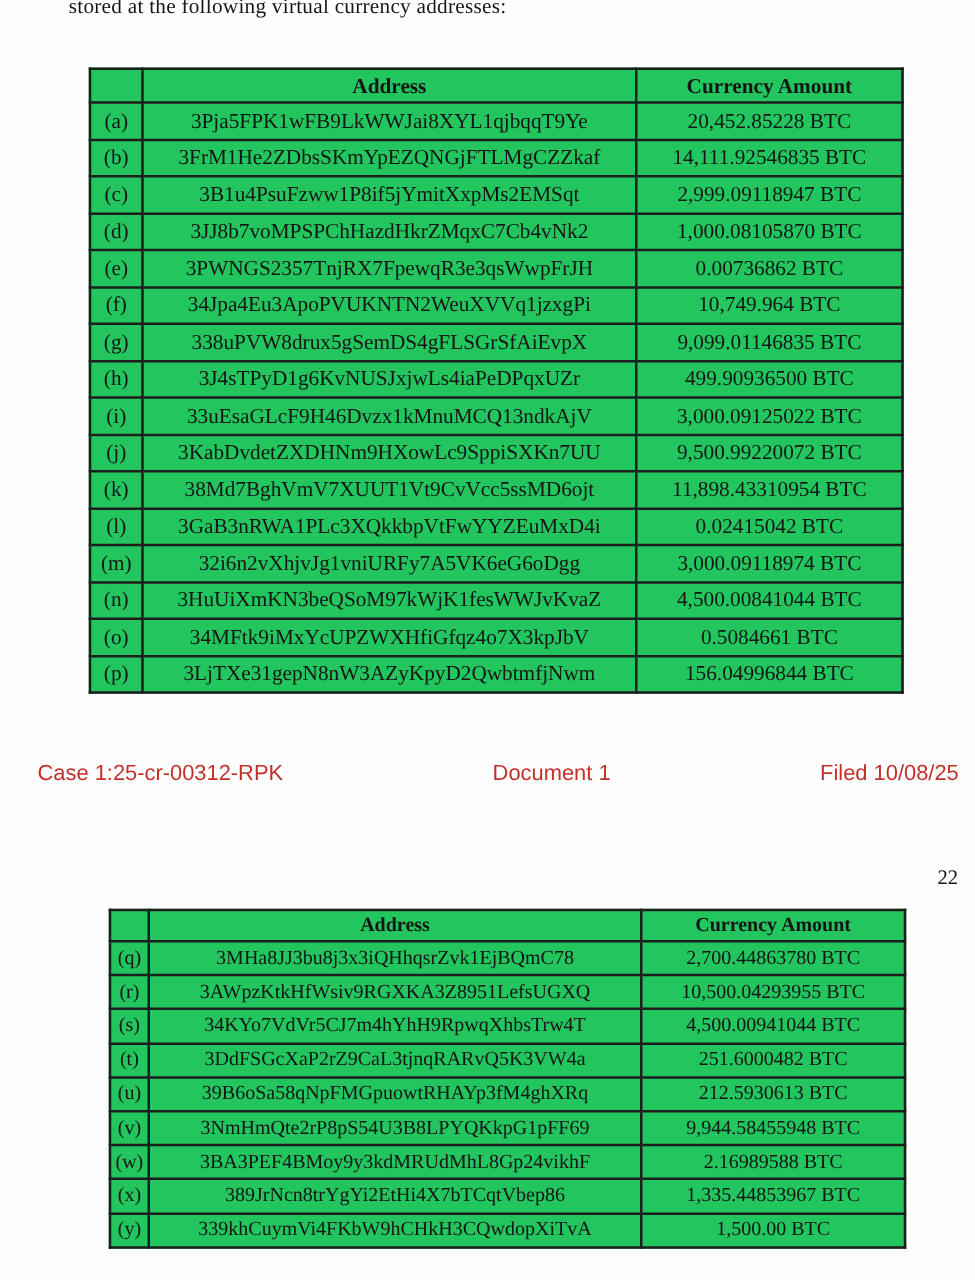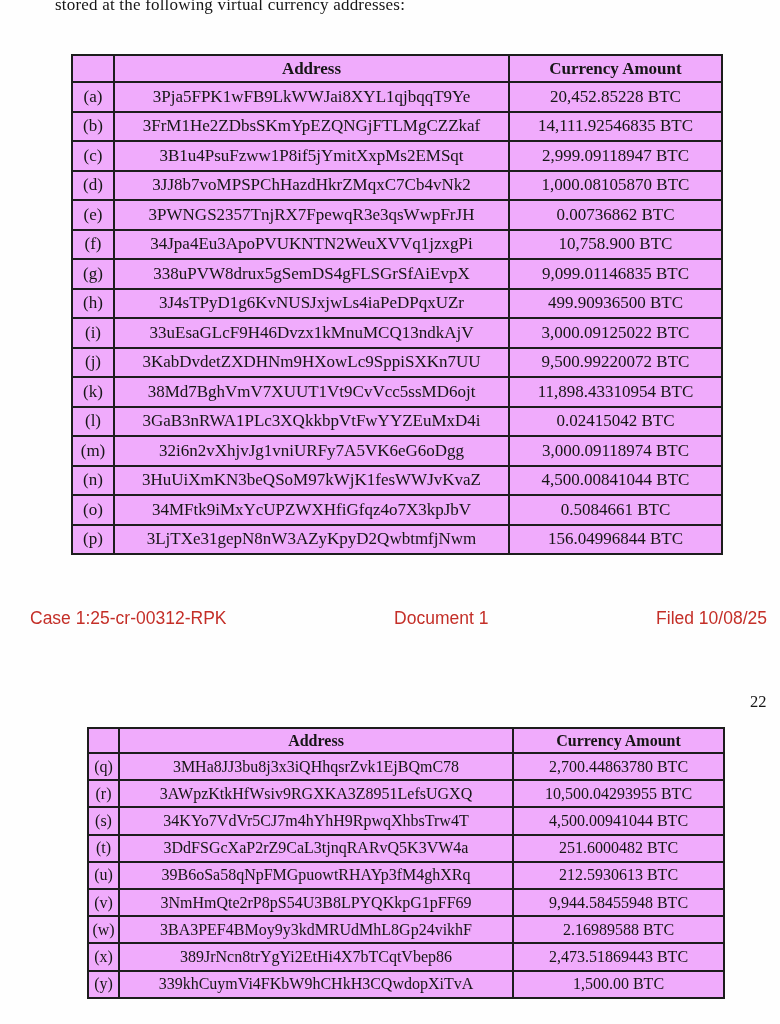--- a/index.html
+++ b/index.html
@@ -17,21 +17,21 @@
     top: -5px;
     left: 55px;
     font-size: 17px;
     letter-spacing: 0.2px;
     white-space: nowrap;
   }
   table.btc-table {
     position: absolute;
     border-collapse: collapse;
     table-layout: fixed;
-    background: #f0abfc;
+    background: #22c55e;
     padding-left: 32px;
   }
   table.btc-table th, table.btc-table td {
     border: 2px solid #1d1d1d;
     text-align: center;
     vertical-align: middle;
     white-space: nowrap;
     overflow: hidden;
     padding: 0 2px;
   }
@@ -107,21 +107,21 @@
           <td>1,000.08105870 BTC</td>
         </tr>
         <tr>
           <td>(e)</td>
           <td>3PWNGS2357TnjRX7FpewqR3e3qsWwpFrJH</td>
           <td>0.00736862 BTC</td>
         </tr>
         <tr>
           <td>(f)</td>
           <td>34Jpa4Eu3ApoPVUKNTN2WeuXVVq1jzxgPi</td>
-          <td>10,758.900 BTC</td>
+          <td>10,749.964 BTC</td>
         </tr>
         <tr>
           <td>(g)</td>
           <td>338uPVW8drux5gSemDS4gFLSGrSfAiEvpX</td>
           <td>9,099.01146835 BTC</td>
         </tr>
         <tr>
           <td>(h)</td>
           <td>3J4sTPyD1g6KvNUSJxjwLs4iaPeDPqxUZr</td>
           <td>499.90936500 BTC</td>
@@ -222,21 +222,21 @@
           <td>9,944.58455948 BTC</td>
         </tr>
         <tr>
           <td>(w)</td>
           <td>3BA3PEF4BMoy9y3kdMRUdMhL8Gp24vikhF</td>
           <td>2.16989588 BTC</td>
         </tr>
         <tr>
           <td>(x)</td>
           <td>389JrNcn8trYgYi2EtHi4X7bTCqtVbep86</td>
-          <td>2,473.51869443 BTC</td>
+          <td>1,335.44853967 BTC</td>
         </tr>
         <tr>
           <td>(y)</td>
           <td>339khCuymVi4FKbW9hCHkH3CQwdopXiTvA</td>
           <td>1,500.00 BTC</td>
         </tr>
       </tbody>
   </table>
 
 </div>

